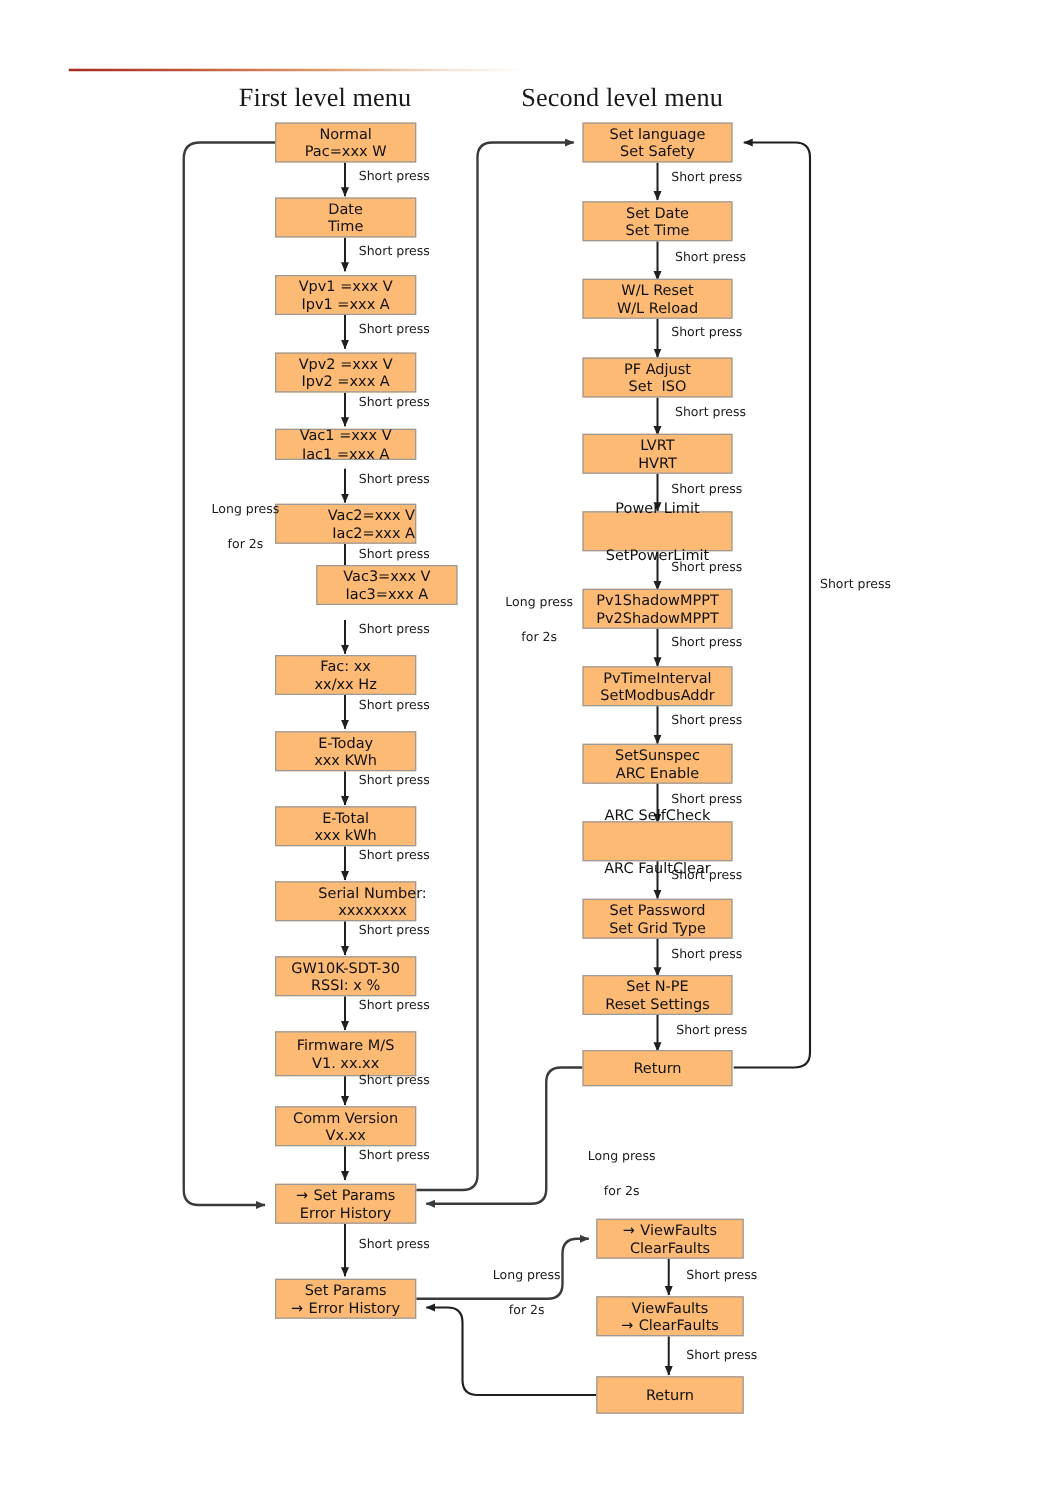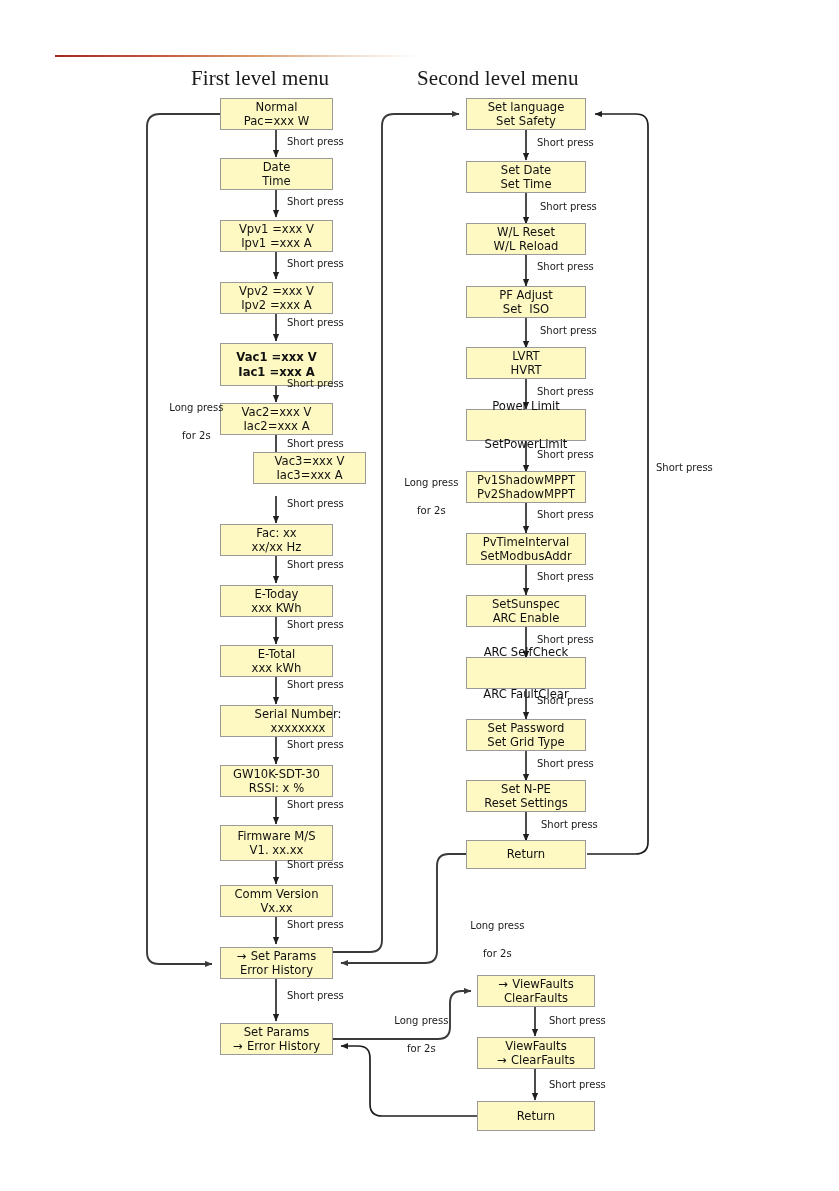--- a/index.html
+++ b/index.html
@@ -25,21 +25,21 @@
     font-weight:400;
     color:#1a1a1a;
     white-space:nowrap;
     letter-spacing:.1px;
     font-family:Liberation Serif, serif;
   }
 
   .node{
     position:absolute;
     box-sizing:border-box;
-    background:#fef9c3;
+    background:#fdba74;
     border:1.3px solid #9a9a9a;
     display:flex;
     flex-direction:column;
     align-items:center;
     justify-content:center;
     font-size:11.6px;
     line-height:14.2px;
     color:#111;
     text-align:center;
     white-space:pre;
@@ -149,25 +149,25 @@
     <span class="ln">Time</span>
   </div>
   <div class="node" style="left:220px;top:220px;width:113px;height:32px;">
     <span class="ln">Vpv1 =xxx V</span>
     <span class="ln">Ipv1 =xxx A</span>
   </div>
   <div class="node" style="left:220px;top:282px;width:113px;height:32px;">
     <span class="ln">Vpv2 =xxx V</span>
     <span class="ln">Ipv2 =xxx A</span>
   </div>
-  <div class="node" style="left:220px;top:343px;width:113px;height:43px;font-weight:bold;">
+  <div class="node" style="left:220px;top:343px;width:113px;height:25px;">
     <span class="ln">Vac1 =xxx V</span>
     <span class="ln">Iac1 =xxx A</span>
   </div>
-  <div class="node" style="left:220px;top:403px;width:113px;height:32px;">
+  <div class="node" style="left:220px;top:403px;width:113px;height:32px;align-items:flex-end;">
     <span class="ln">Vac2=xxx V</span>
     <span class="ln">Iac2=xxx A</span>
   </div>
   <div class="node" style="left:220px;top:452px;width:113px;height:32px;margin-left:33px;">
     <span class="ln">Vac3=xxx V</span>
     <span class="ln">Iac3=xxx A</span>
   </div>
   <div class="node" style="left:220px;top:524px;width:113px;height:32px;">
     <span class="ln">Fac: xx</span>
     <span class="ln">xx/xx Hz</span>

